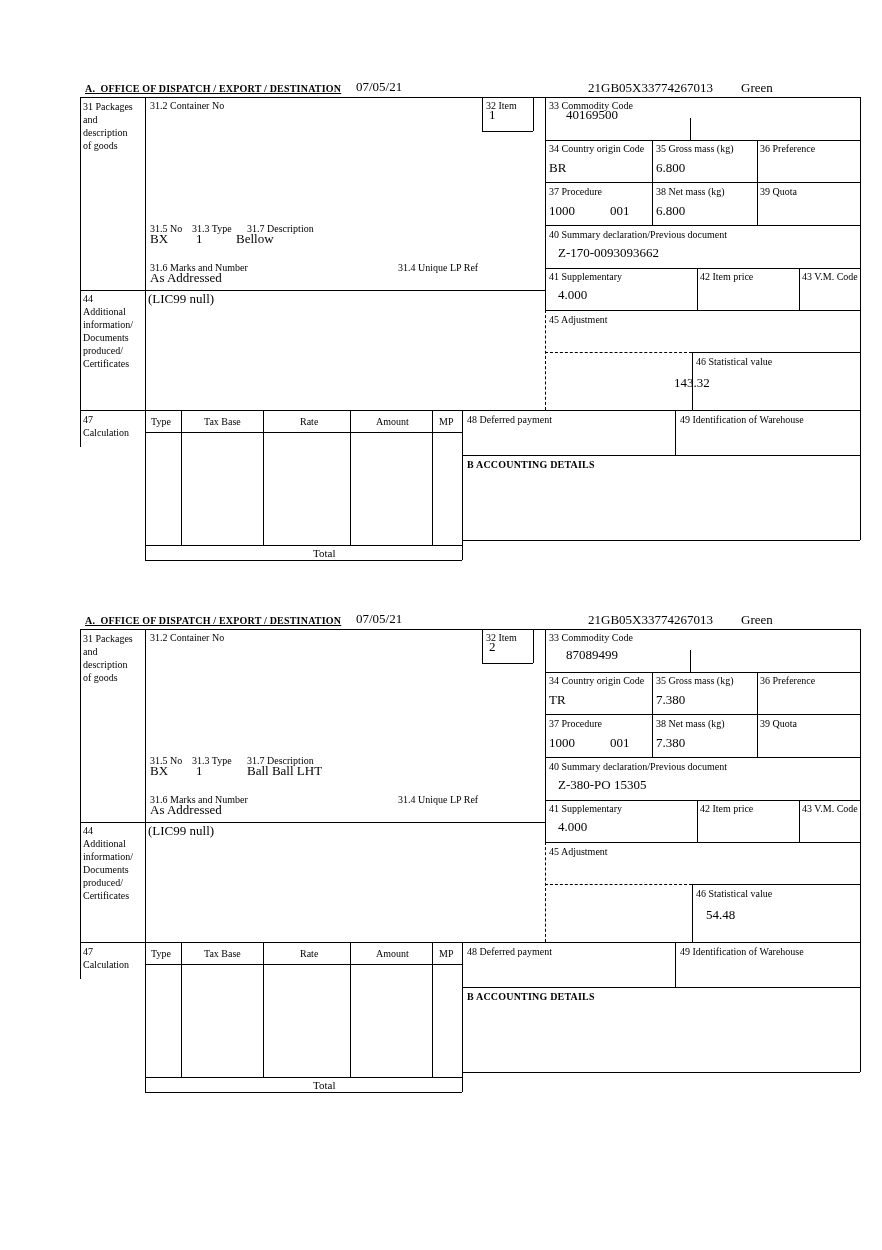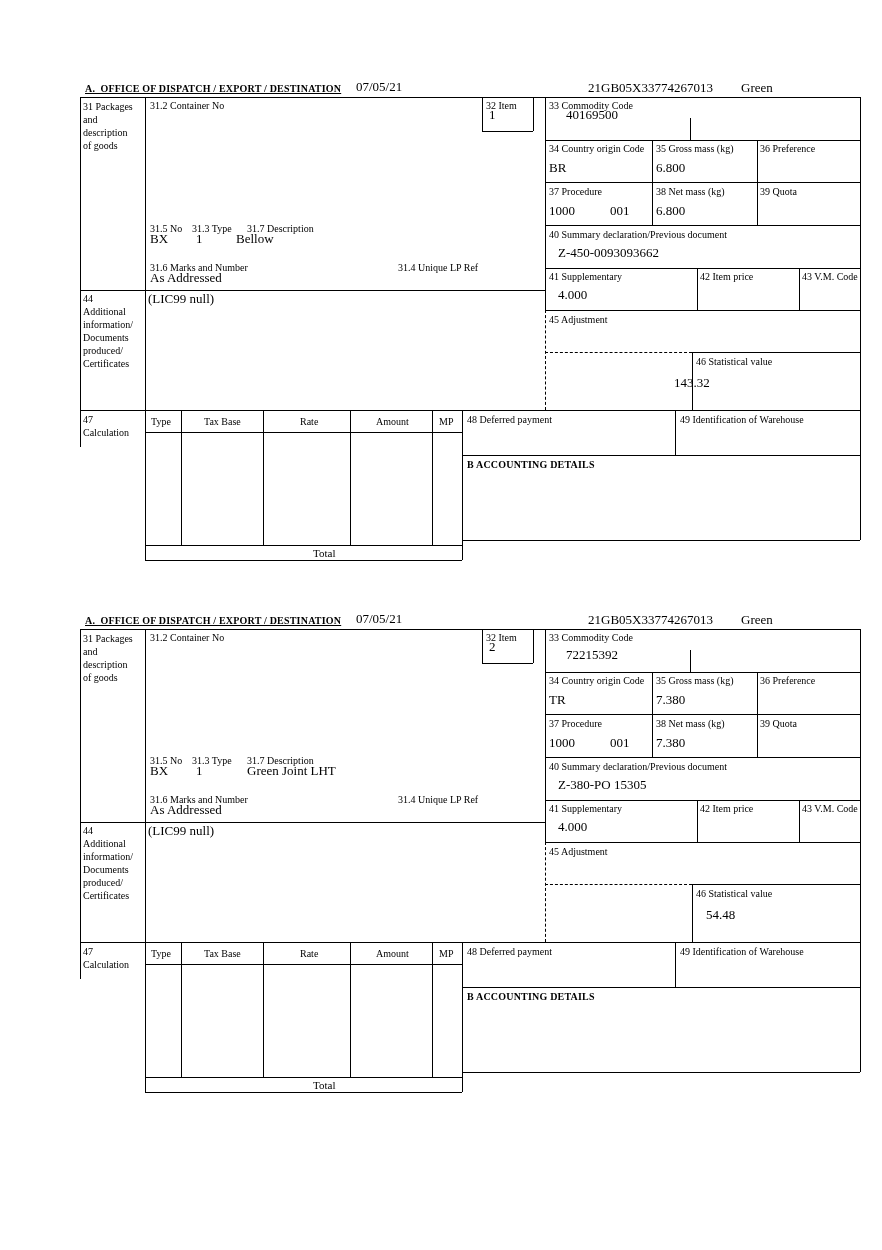--- a/index.html
+++ b/index.html
@@ -109,21 +109,21 @@
     <div class="a lb" style="left:680px;top:334px">49 Identification of Warehouse</div>
     <div class="a bacc" style="left:467px;top:379px">B ACCOUNTING DETAILS</div>
 
     <div class="a vl" style="left:489px;top:28px">1</div>
     <div class="a vl" style="left:566px;top:28px">40169500</div>
     <div class="a vl" style="left:549px;top:81px">BR</div>
     <div class="a vl" style="left:656px;top:81px">6.800</div>
     <div class="a vl" style="left:549px;top:124px">1000</div>
     <div class="a vl" style="left:610px;top:124px">001</div>
     <div class="a vl" style="left:656px;top:124px">6.800</div>
-    <div class="a vl" style="left:558px;top:166px">Z-450-0093093662</div>
+    <div class="a vl" style="left:558px;top:166px">Z-170-0093093662</div>
     <div class="a vl" style="left:150px;top:152px">BX</div>
     <div class="a vl" style="left:196px;top:152px">1</div>
     <div class="a vl" style="left:236px;top:152px">Bellow</div>
     <div class="a vl" style="left:150px;top:191px">As Addressed</div>
     <div class="a vl" style="left:558px;top:208px">4.000</div>
     <div class="a vl" style="left:148px;top:212px">(LIC99 null)</div>
     <div class="a vl" style="left:674px;top:296px">143.32</div>
   </div>
 
   <div class="sec" style="top:612px">
@@ -206,29 +206,29 @@
     <div class="a lb" style="left:204px;top:336px">Tax Base</div>
     <div class="a lb" style="left:300px;top:336px">Rate</div>
     <div class="a lb" style="left:376px;top:336px">Amount</div>
     <div class="a lb" style="left:439px;top:336px">MP</div>
     <div class="a md" style="left:313px;top:467px">Total</div>
     <div class="a lb" style="left:467px;top:334px">48 Deferred payment</div>
     <div class="a lb" style="left:680px;top:334px">49 Identification of Warehouse</div>
     <div class="a bacc" style="left:467px;top:379px">B ACCOUNTING DETAILS</div>
 
     <div class="a vl" style="left:489px;top:28px">2</div>
-    <div class="a vl" style="left:566px;top:36px">72215392</div>
+    <div class="a vl" style="left:566px;top:36px">87089499</div>
     <div class="a vl" style="left:549px;top:81px">TR</div>
     <div class="a vl" style="left:656px;top:81px">7.380</div>
     <div class="a vl" style="left:549px;top:124px">1000</div>
     <div class="a vl" style="left:610px;top:124px">001</div>
     <div class="a vl" style="left:656px;top:124px">7.380</div>
     <div class="a vl" style="left:558px;top:166px">Z-380-PO 15305</div>
     <div class="a vl" style="left:150px;top:152px">BX</div>
     <div class="a vl" style="left:196px;top:152px">1</div>
-    <div class="a vl" style="left:247px;top:152px">Green Joint LHT</div>
+    <div class="a vl" style="left:247px;top:152px">Ball Ball LHT</div>
     <div class="a vl" style="left:150px;top:191px">As Addressed</div>
     <div class="a vl" style="left:558px;top:208px">4.000</div>
     <div class="a vl" style="left:148px;top:212px">(LIC99 null)</div>
     <div class="a vl" style="left:706px;top:296px">54.48</div>
   </div>
 
 </div>
 
 </body></html>

